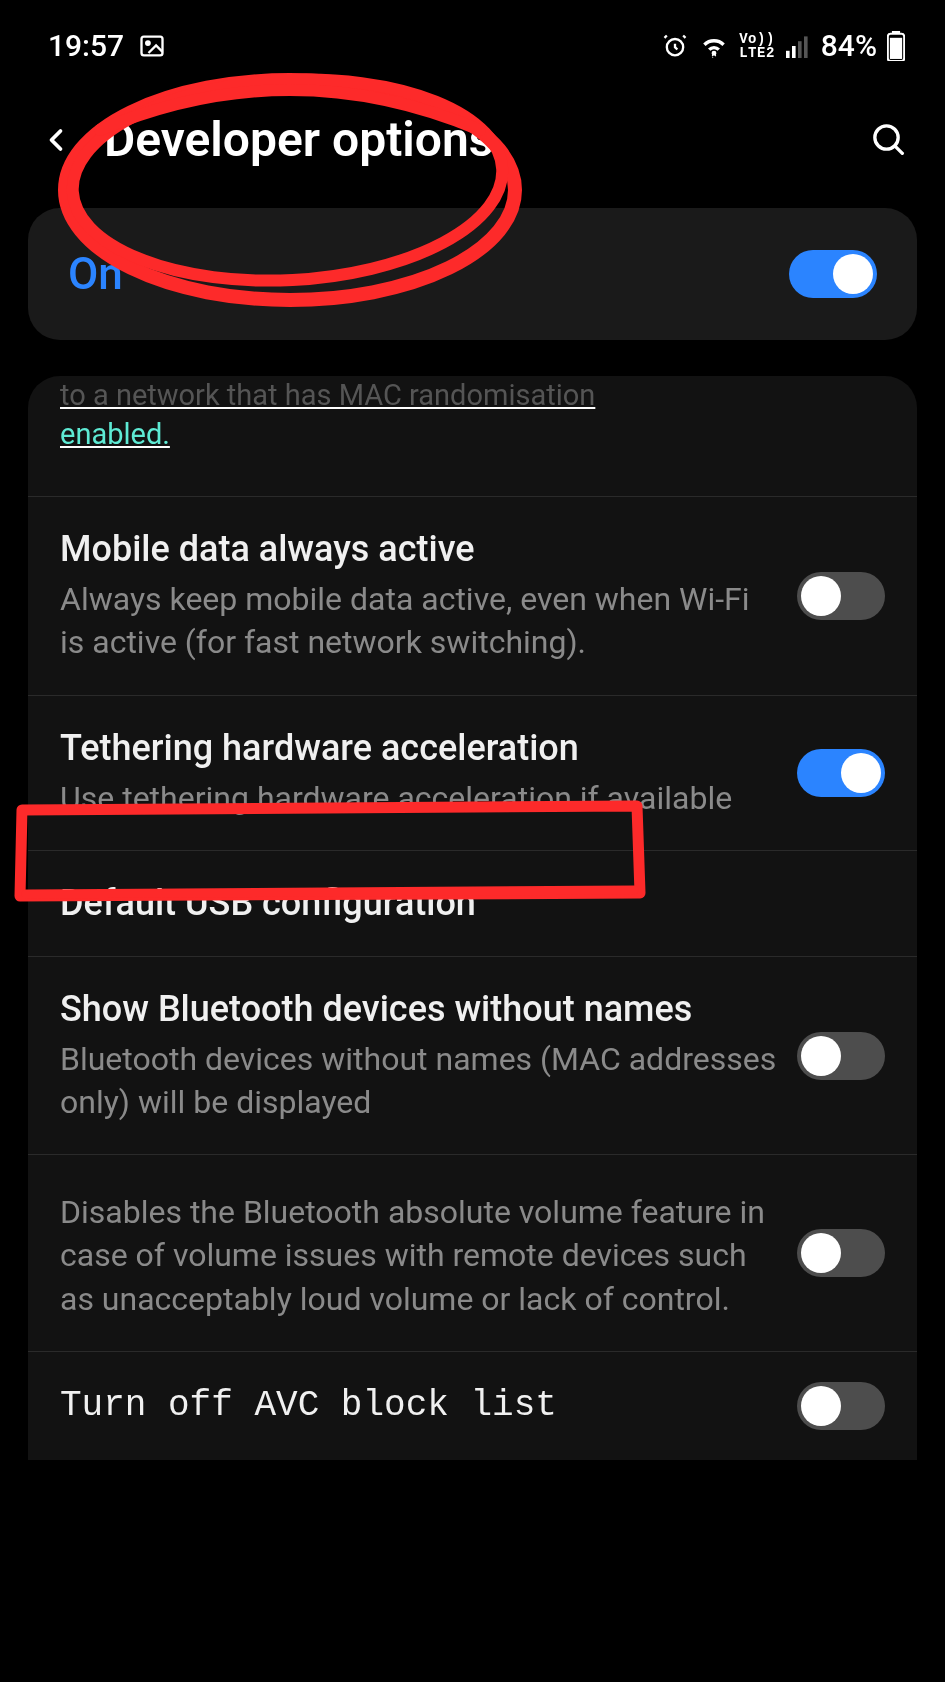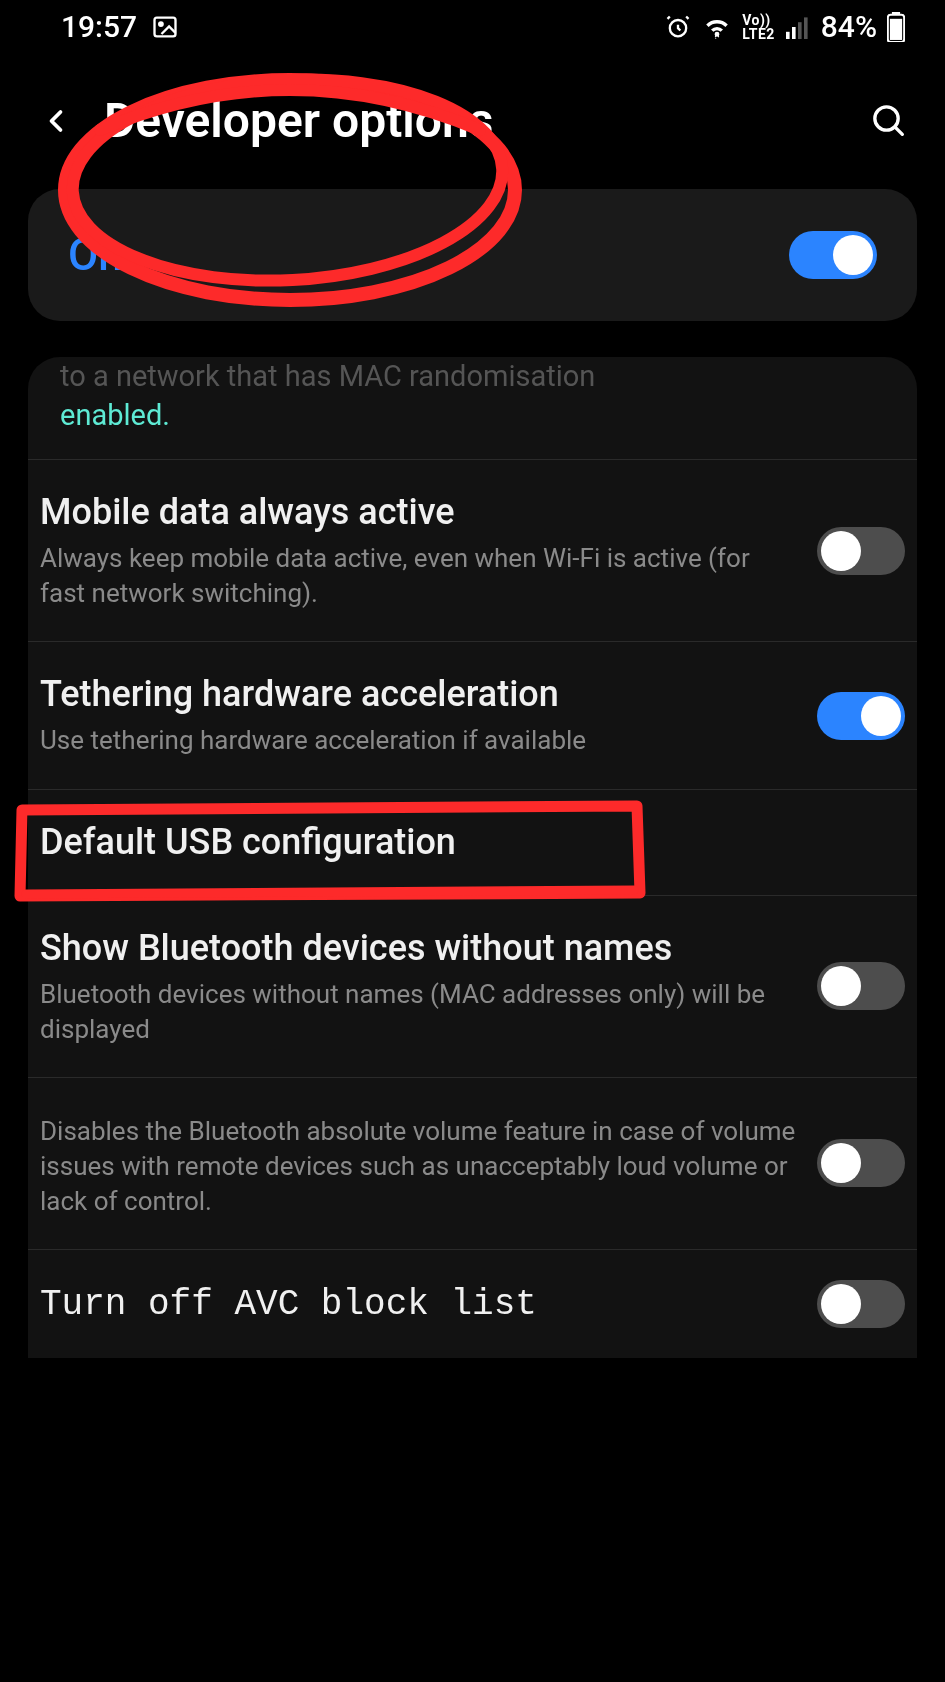--- a/index.html
+++ b/index.html
@@ -1,40 +1,40 @@
 <!DOCTYPE html>
 <html><head>
 <meta charset="utf-8">
 <style>
   * { margin: 0; padding: 0; box-sizing: border-box; }
   html, body { width: 945px; height: 1682px; background: #000; color: #fff; font-family: -apple-system, BlinkMacSystemFont, "Segoe UI", Roboto, sans-serif; overflow: hidden; }
-  .status-bar { display: flex; justify-content: space-between; align-items: center; padding: 9px 40px 8px 48px; font-size: 30px; font-weight: 500; margin-left: 13px; }
+  .status-bar { display: flex; justify-content: space-between; align-items: center; padding: 28px 40px 8px 48px; font-size: 30px; font-weight: 500; }
   .status-left { display: flex; align-items: center; gap: 14px; }
   .status-right { display: flex; align-items: center; gap: 10px; }
   .icon-svg { display: inline-flex; align-items: center; justify-content: center; }
   .header { display: flex; align-items: center; padding: 40px 28px 40px 28px; position: relative; }
   .back-btn { width: 56px; height: 56px; display: flex; align-items: center; justify-content: center; }
   .page-title { font-size: 48px; font-weight: 600; margin-left: 20px; flex: 1; }
   .search-btn { width: 56px; height: 56px; display: flex; align-items: center; justify-content: center; }
   .master-card { background: #1a1a1a; border-radius: 32px; margin: 0 28px; padding: 40px 40px; display: flex; align-items: center; justify-content: space-between; }
   .master-label { font-size: 44px; font-weight: 500; color: #2b84ff; }
   .toggle { position: relative; width: 88px; height: 48px; border-radius: 24px; }
   .toggle-on { background: #2b84ff; }
   .toggle-off { background: #4d4d4d; }
   .toggle-knob { position: absolute; width: 40px; height: 40px; border-radius: 50%; background: #fff; top: 4px; }
   .toggle-on .toggle-knob { right: 4px; }
   .toggle-off .toggle-knob { left: 4px; }
   .list { background: #121212; border-radius: 32px 32px 0 0; margin: 36px 28px 0 28px; overflow: hidden; }
-  .partial-row { padding: 0 32px 24px 32px; border-bottom: 1px solid #2a2a2a; }
+  .partial-row { padding: 0 32px 42px 32px; border-bottom: 1px solid #2a2a2a; text-decoration: underline; }
   .partial-text { font-size: 29px; color: #5eead4; line-height: 1.35; }
-  .row { display: flex; align-items: center; padding: 30px 12px; border-bottom: 1px solid #2a2a2a; }
+  .row { display: flex; align-items: center; padding: 30px 32px; border-bottom: 1px solid #2a2a2a; }
   .row:last-child { border-bottom: none; font-family: Liberation Mono, monospace; }
   .row-text { flex: 1; padding-right: 20px; }
   .row-title { font-size: 36px; font-weight: 500; color: #f0f0f0; line-height: 1.25; }
-  .row-sub { font-size: 26px; color: #8a8a8a; line-height: 1.35; margin-top: 6px; }
+  .row-sub { font-size: 32px; color: #8a8a8a; line-height: 1.35; margin-top: 6px; }
   .annot { position: absolute; pointer-events: none; }
   .annot-circle { position: absolute; left: 40px; top: 60px; width: 500px; height: 260px; }
   .annot-rect { position: absolute; left: 12px; top: 798px; width: 640px; height: 110px; }
   svg { display: block; }
   .lte-label { font-size: 14px; line-height: 1; font-weight: 700; letter-spacing: 0.5px; }
 </style>
 </head>
 <body>
 
 <div class="status-bar">
@@ -55,21 +55,21 @@
           <path d="M12 10v3l2 2M5 3l-2 2M19 3l2 2"></path>
         </svg>
     </span>
     <span class="icon-svg">
       <svg width="30" height="24" viewBox="0 0 24 20" fill="#fff">
           <path d="M12 18a2 2 0 100-4 2 2 0 000 4zM7 12a7 7 0 0110 0l-2 2a4.2 4.2 0 00-6 0l-2-2zM3 8a12.7 12.7 0 0118 0l-2 2a9.9 9.9 0 00-14 0L3 8z"></path>
           <path d="M11 19l-1 2 1-1 1 1-1-2z" fill="#fff"></path>
           <path d="M10.5 18.5l1.5-2 1.5 2" stroke="#fff" stroke-width="1" fill="none"></path>
         </svg>
     </span>
-    <span style="display:flex;flex-direction:column;">
+    <span style="display:flex;flex-direction:column;align-items:center;font-family:Liberation Mono, monospace;">
       <span class="lte-label">Vo))</span>
       <span class="lte-label">LTE2</span>
     </span>
     <span class="icon-svg">
       <svg width="26" height="24" viewBox="0 0 20 20">
           <rect x="0" y="14" width="3" height="6" fill="#fff"></rect>
           <rect x="5" y="10" width="3" height="10" fill="#fff"></rect>
           <rect x="10" y="6" width="3" height="14" fill="#555"></rect>
           <rect x="15" y="2" width="3" height="18" fill="#555"></rect>
         </svg>

